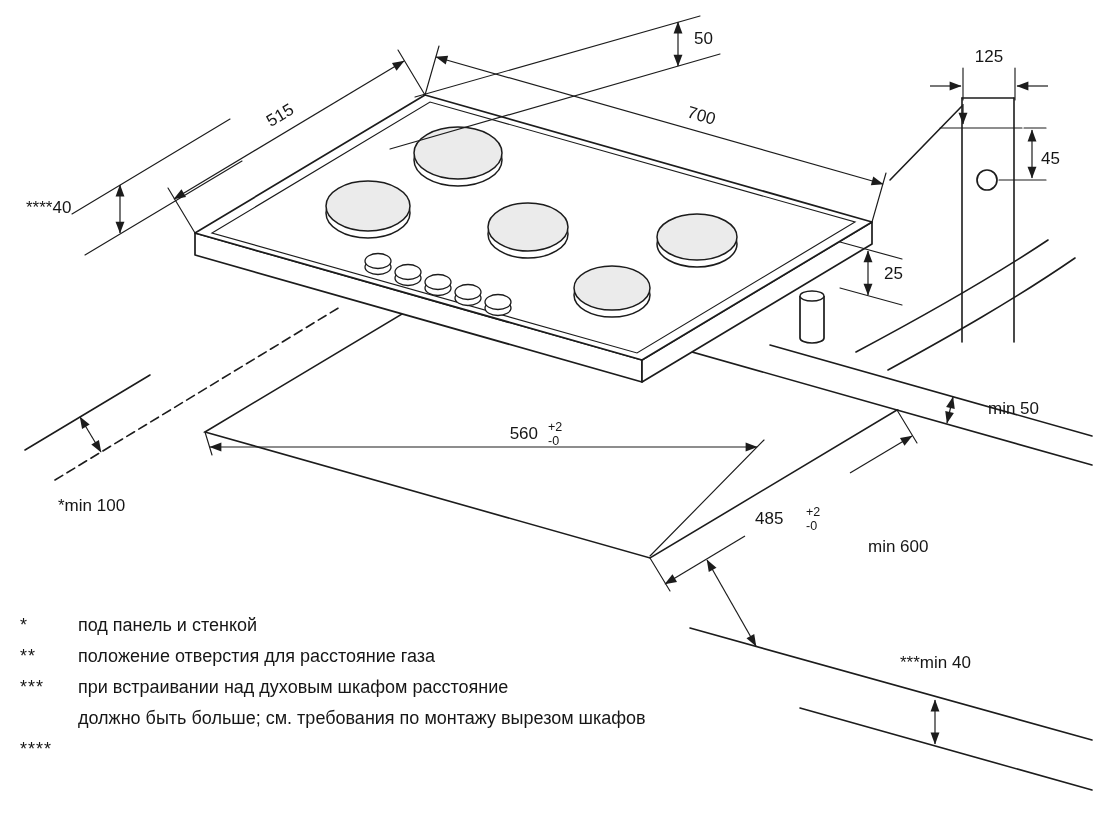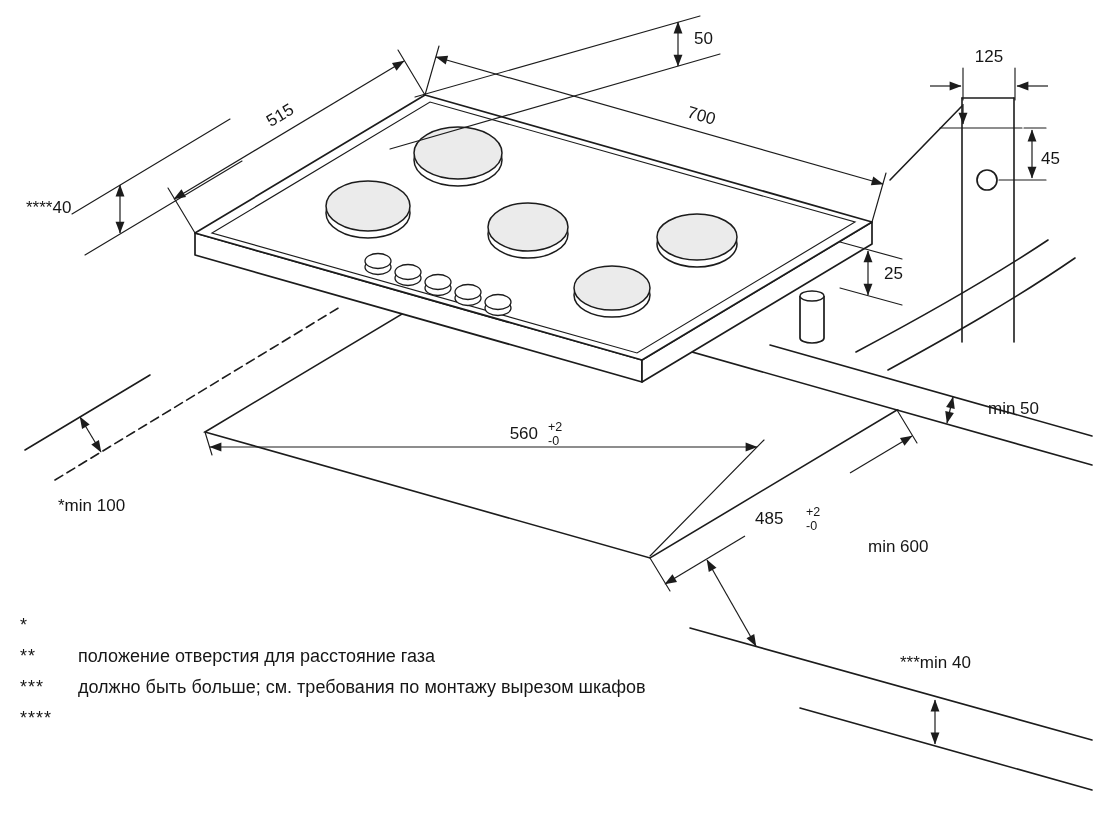--- a/index.html
+++ b/index.html
@@ -214,31 +214,33 @@
       <line class="dim" x1="935" y1="700" x2="935" y2="744" marker-start="url(#arr)" marker-end="url(#arr)"></line>
       <text class="dimtext" x="900" y="668">***min 40</text>
     </g>
   </g>
 </svg>
 
   <div class="footnotes">
     <div class="fn-row">
       <span class="fn-marker">*</span>
       <div class="fn-text">
+        <div>под панель и стенкой</div>
       </div>
     </div>
     <div class="fn-row">
       <span class="fn-marker">**</span>
       <div class="fn-text">
         <div>положение отверстия для расстояние газа</div>
       </div>
     </div>
     <div class="fn-row">
       <span class="fn-marker">***</span>
       <div class="fn-text">
+        <div>при встраивании над духовым шкафом расстояние</div>
         <div>должно быть больше; см. требования по монтажу вырезом шкафов</div>
       </div>
     </div>
     <div class="fn-row">
       <span class="fn-marker">****</span>
     </div>
   </div>
 
 </div>
 

